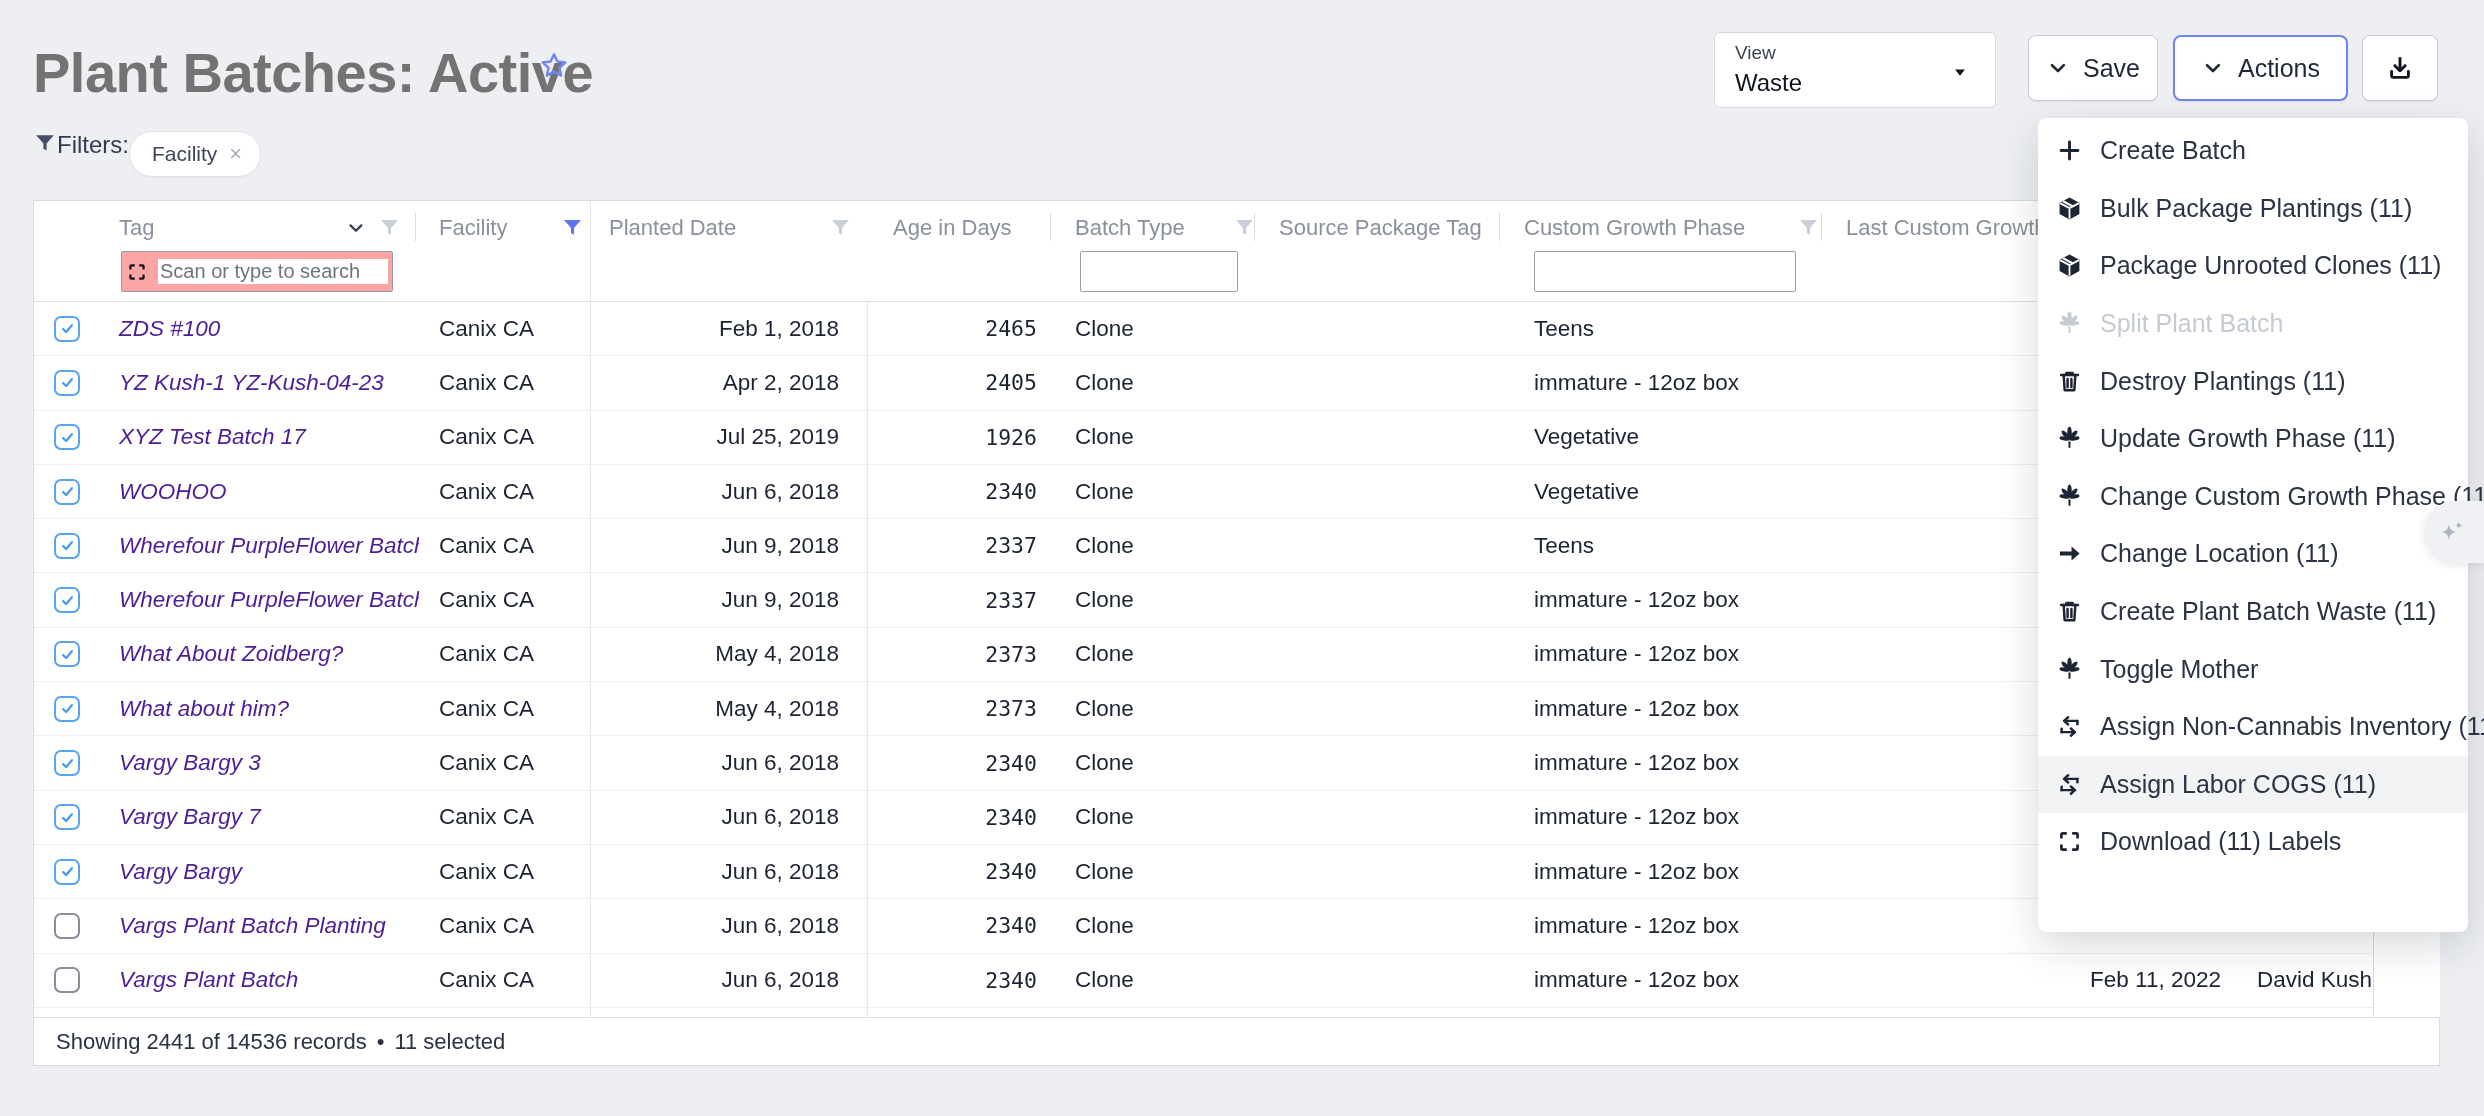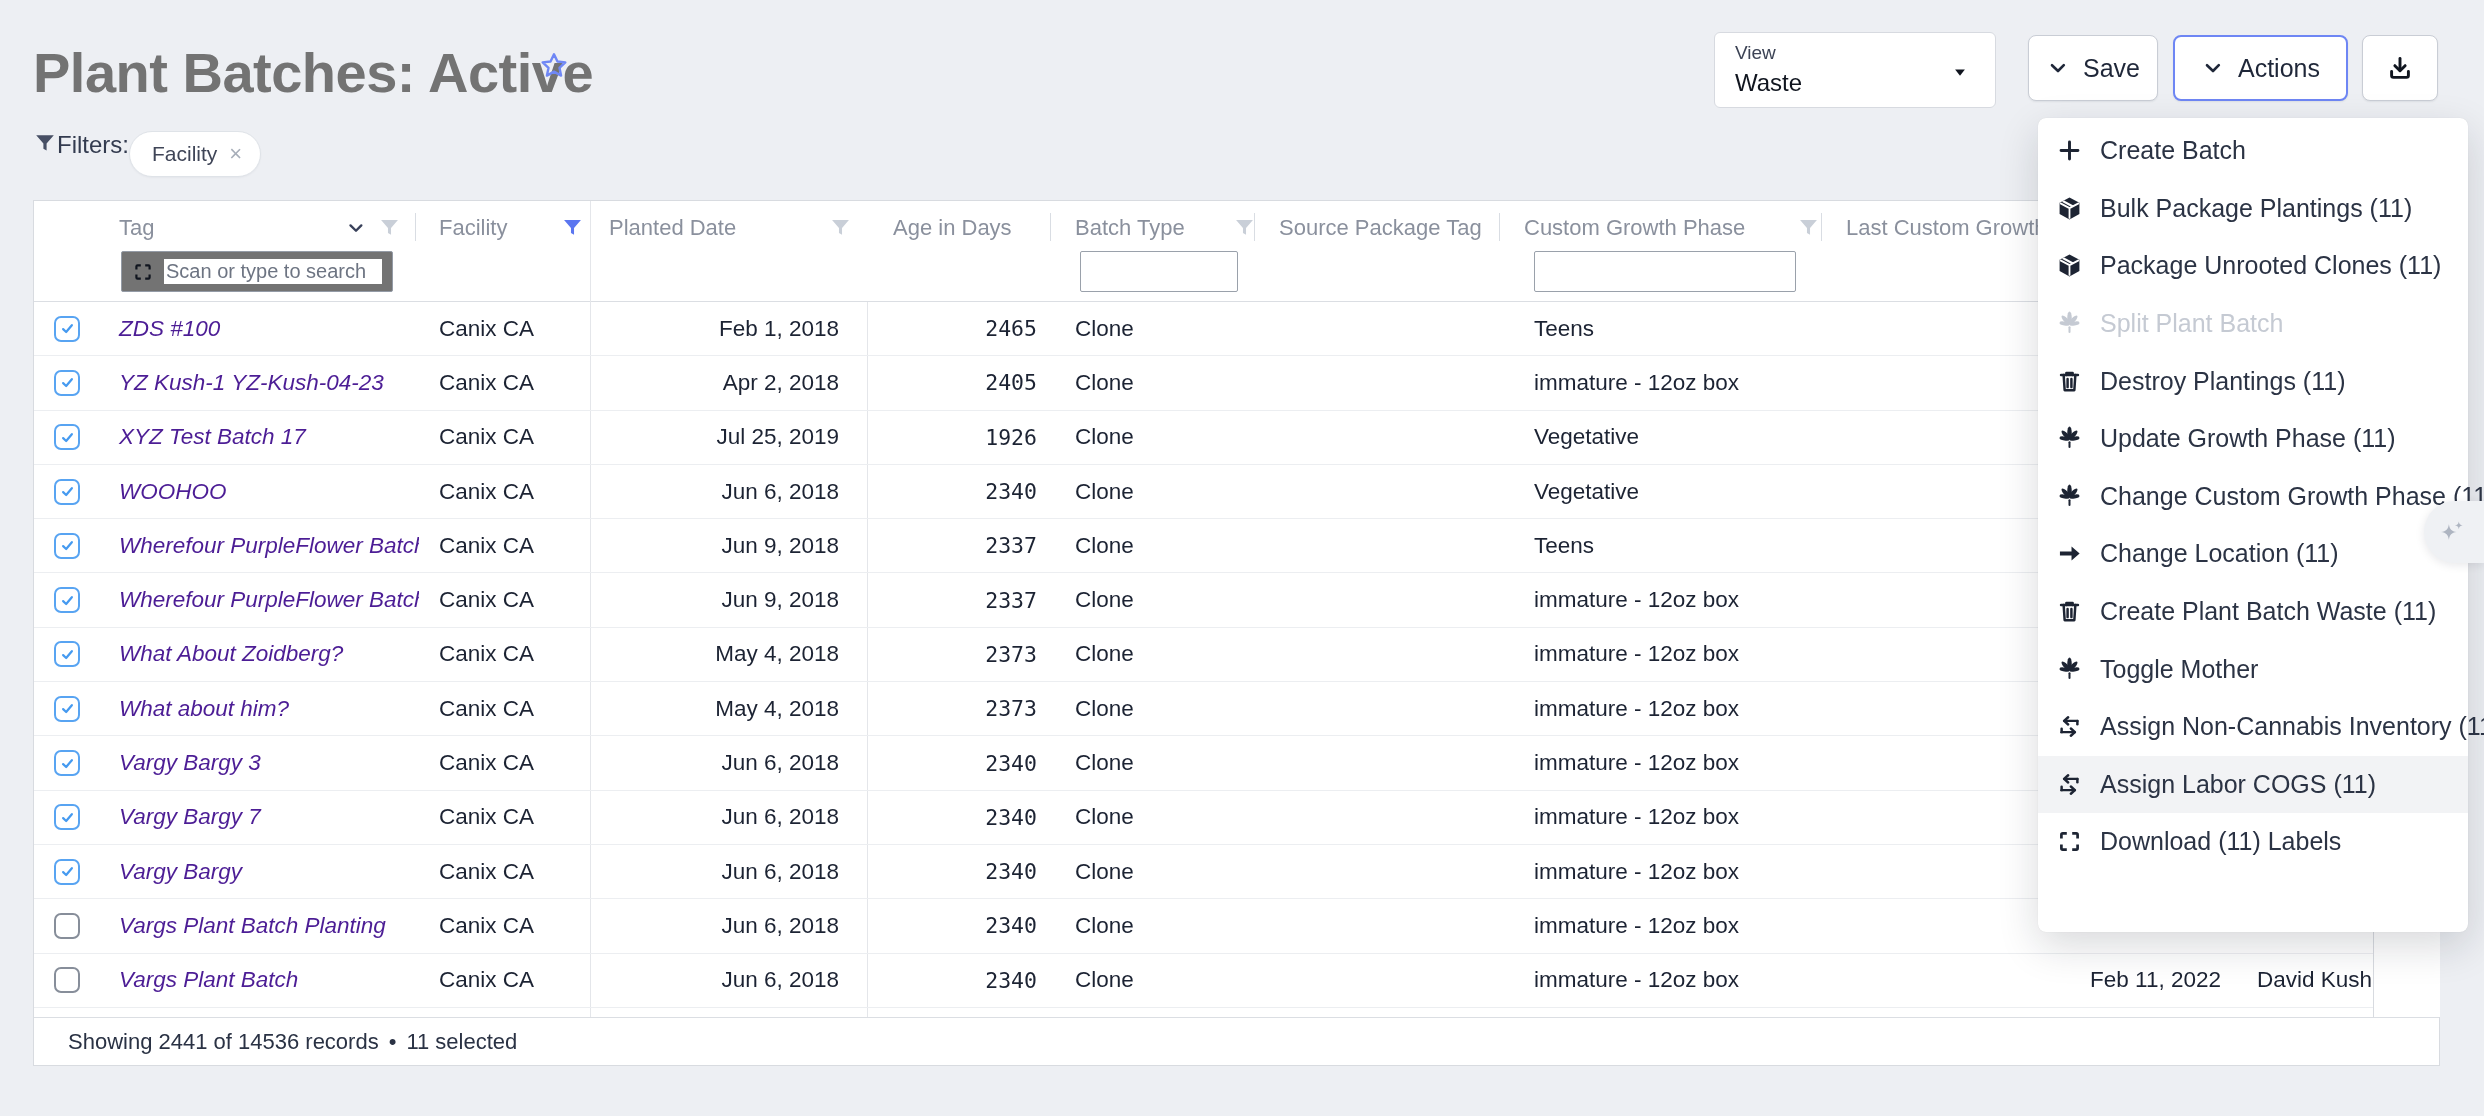--- a/index.html
+++ b/index.html
@@ -48,21 +48,21 @@
   .th-label{position:absolute;top:14px;font-size:22px;color:#8a909d;cursor:pointer;white-space:nowrap;}
   .th-tick{position:absolute;top:12px;width:1px;height:28px;background:#d9dde3;}
   .th-funnel{position:absolute;top:15px;width:23px;height:23px;color:#c9cfd8;cursor:pointer;}
   .th-funnel.active{color:#5b76f0;}
   .th-sort{position:absolute;top:16px;width:22px;height:22px;color:#39415a;cursor:pointer;}
   .hdr-input{position:absolute;top:50px;height:41px;background:#fff;border:1.5px solid #9aa1ab;
     border-radius:2px;box-sizing:border-box;font-size:20px;color:#1c2333;padding:0 10px;outline:none;
     font-family:"Liberation Sans",sans-serif;}
   .hdr-input::placeholder{color:#6d7482;}
   .search-wrap{position:absolute;left:87px;top:50px;width:272px;height:41px;border:1.5px solid #949ba6;
-    border-radius:2px;box-sizing:border-box;background:#737373;display:flex;align-items:center;gap:10px;padding:0 10px;}
+    border-radius:2px;box-sizing:border-box;background:#fca5a5;display:flex;align-items:center;gap:10px;padding:0 4px;}
   .search-wrap .scan-ico{width:22px;height:22px;color:#10151f;flex:0 0 auto;}
   .search-wrap input{border:none;outline:none;flex:1;font-size:20px;min-width:0;
     font-family:"Liberation Sans",sans-serif;color:#1c2333;}
   .search-wrap input::placeholder{color:#6d7482;}
   .input-batchtype{left:1046px;width:158px;}
   .input-custom{left:1500px;width:262px;}
 
   .tbody{position:absolute;left:0;top:101px;width:100%;}
   .trow{display:flex;align-items:center;height:54.3px;border-bottom:1px solid #eceef1;box-sizing:border-box;font-size:22.5px;}
   .cell{box-sizing:border-box;white-space:nowrap;overflow:hidden;}
@@ -81,21 +81,21 @@
   .cb{width:26px;height:26px;margin-left:20px;border-radius:7px;border:2.5px solid #878e9a;
     background:#fff;box-sizing:border-box;cursor:pointer;display:flex;align-items:center;justify-content:center;}
   .cb.checked{border-color:#58a4f2;}
   .cb svg{width:19px;height:19px;color:#459af0;}
 
   .vline{position:absolute;top:0;width:1px;background:#e4e6ea;}
   .vline.body-only{top:101px;}
   .scroll-track{position:absolute;left:2339px;top:0;width:66px;height:816px;background:#fff;border-left:1px solid #d8dbe0;cursor:pointer;}
 
   .tfoot{position:absolute;left:0;top:816px;width:100%;height:48px;border-top:1px solid #dbdee3;
-    background:#fff;display:flex;align-items:center;padding-left:34px;box-sizing:border-box;
+    background:#fff;display:flex;align-items:center;padding-left:22px;box-sizing:border-box;
     font-size:22px;color:#2a3244;gap:10px;}
   .tfoot .dot{font-size:22px;color:#2a3244;}
 
   
   .menu{left:2038px;top:118px;width:430px;height:814px;background:#fff;border-radius:8px;
     box-shadow:0 14px 40px rgba(20,24,40,.16),0 0 1px rgba(0,0,0,.12);z-index:50;padding:4px 0;box-sizing:border-box;}
   .menu-item{height:57.6px;display:flex;align-items:center;padding:0 18px;cursor:pointer;}
   .menu-item.highlighted{background:#f2f3f5;}
   .menu-item .mi-icon{width:27px;height:27px;color:#1d2433;flex:0 0 auto;}
   .menu-item .mi-icon svg{width:27px;height:27px;}

